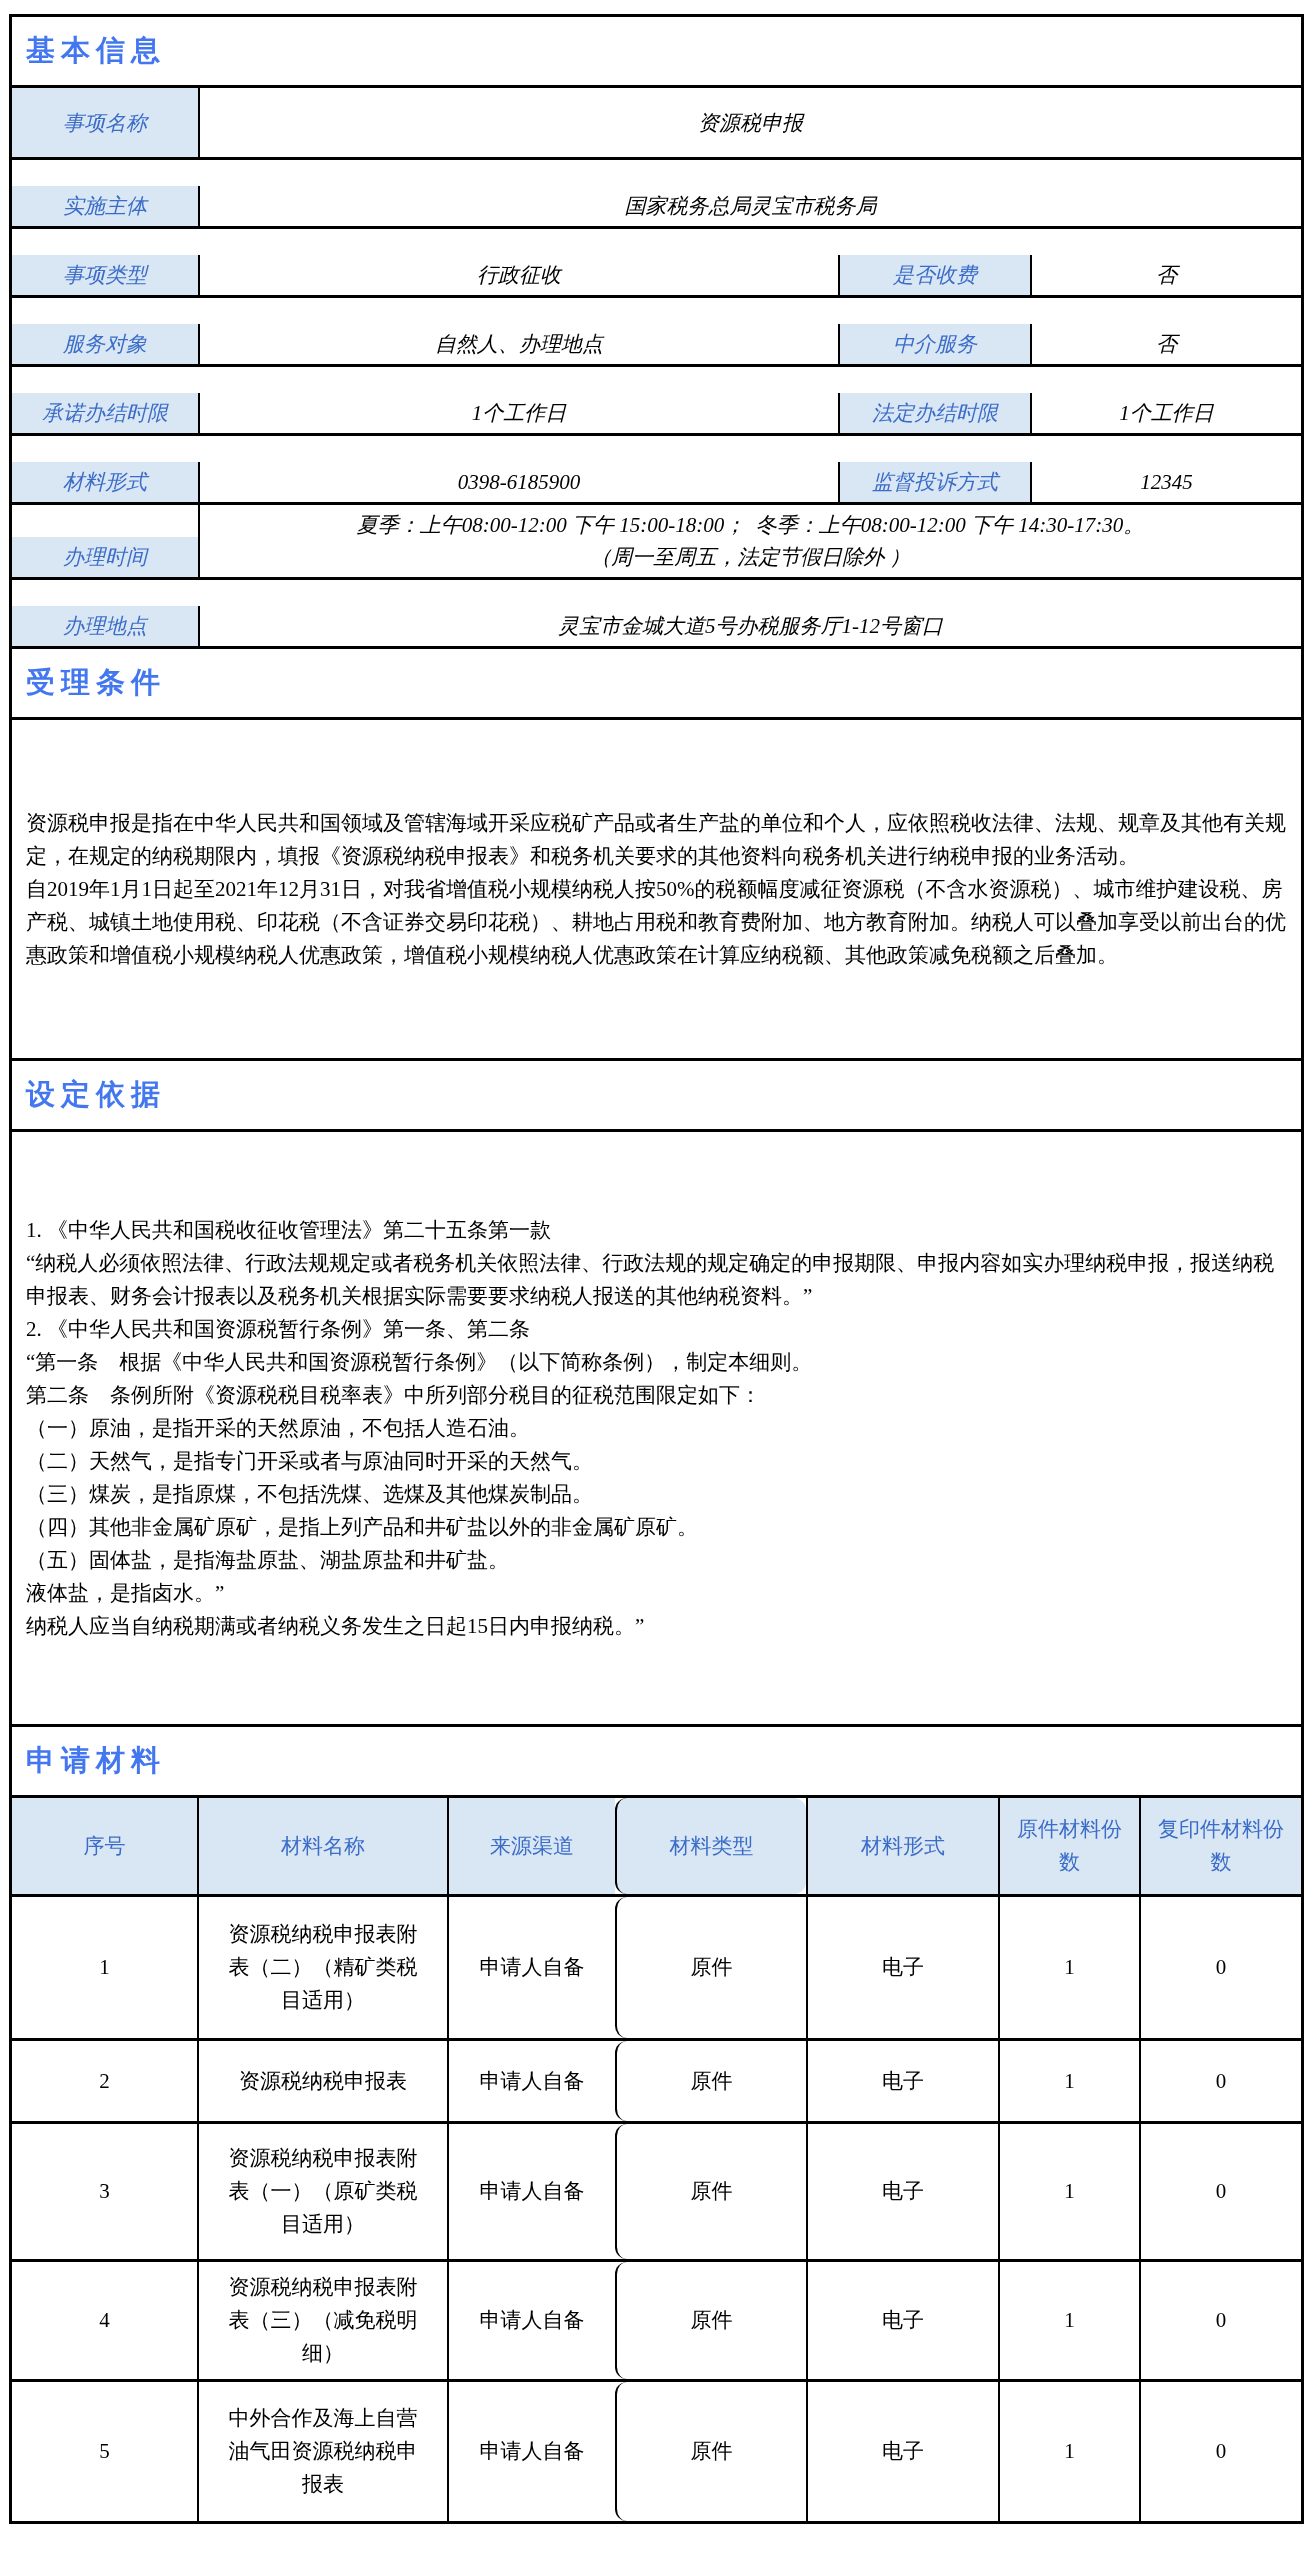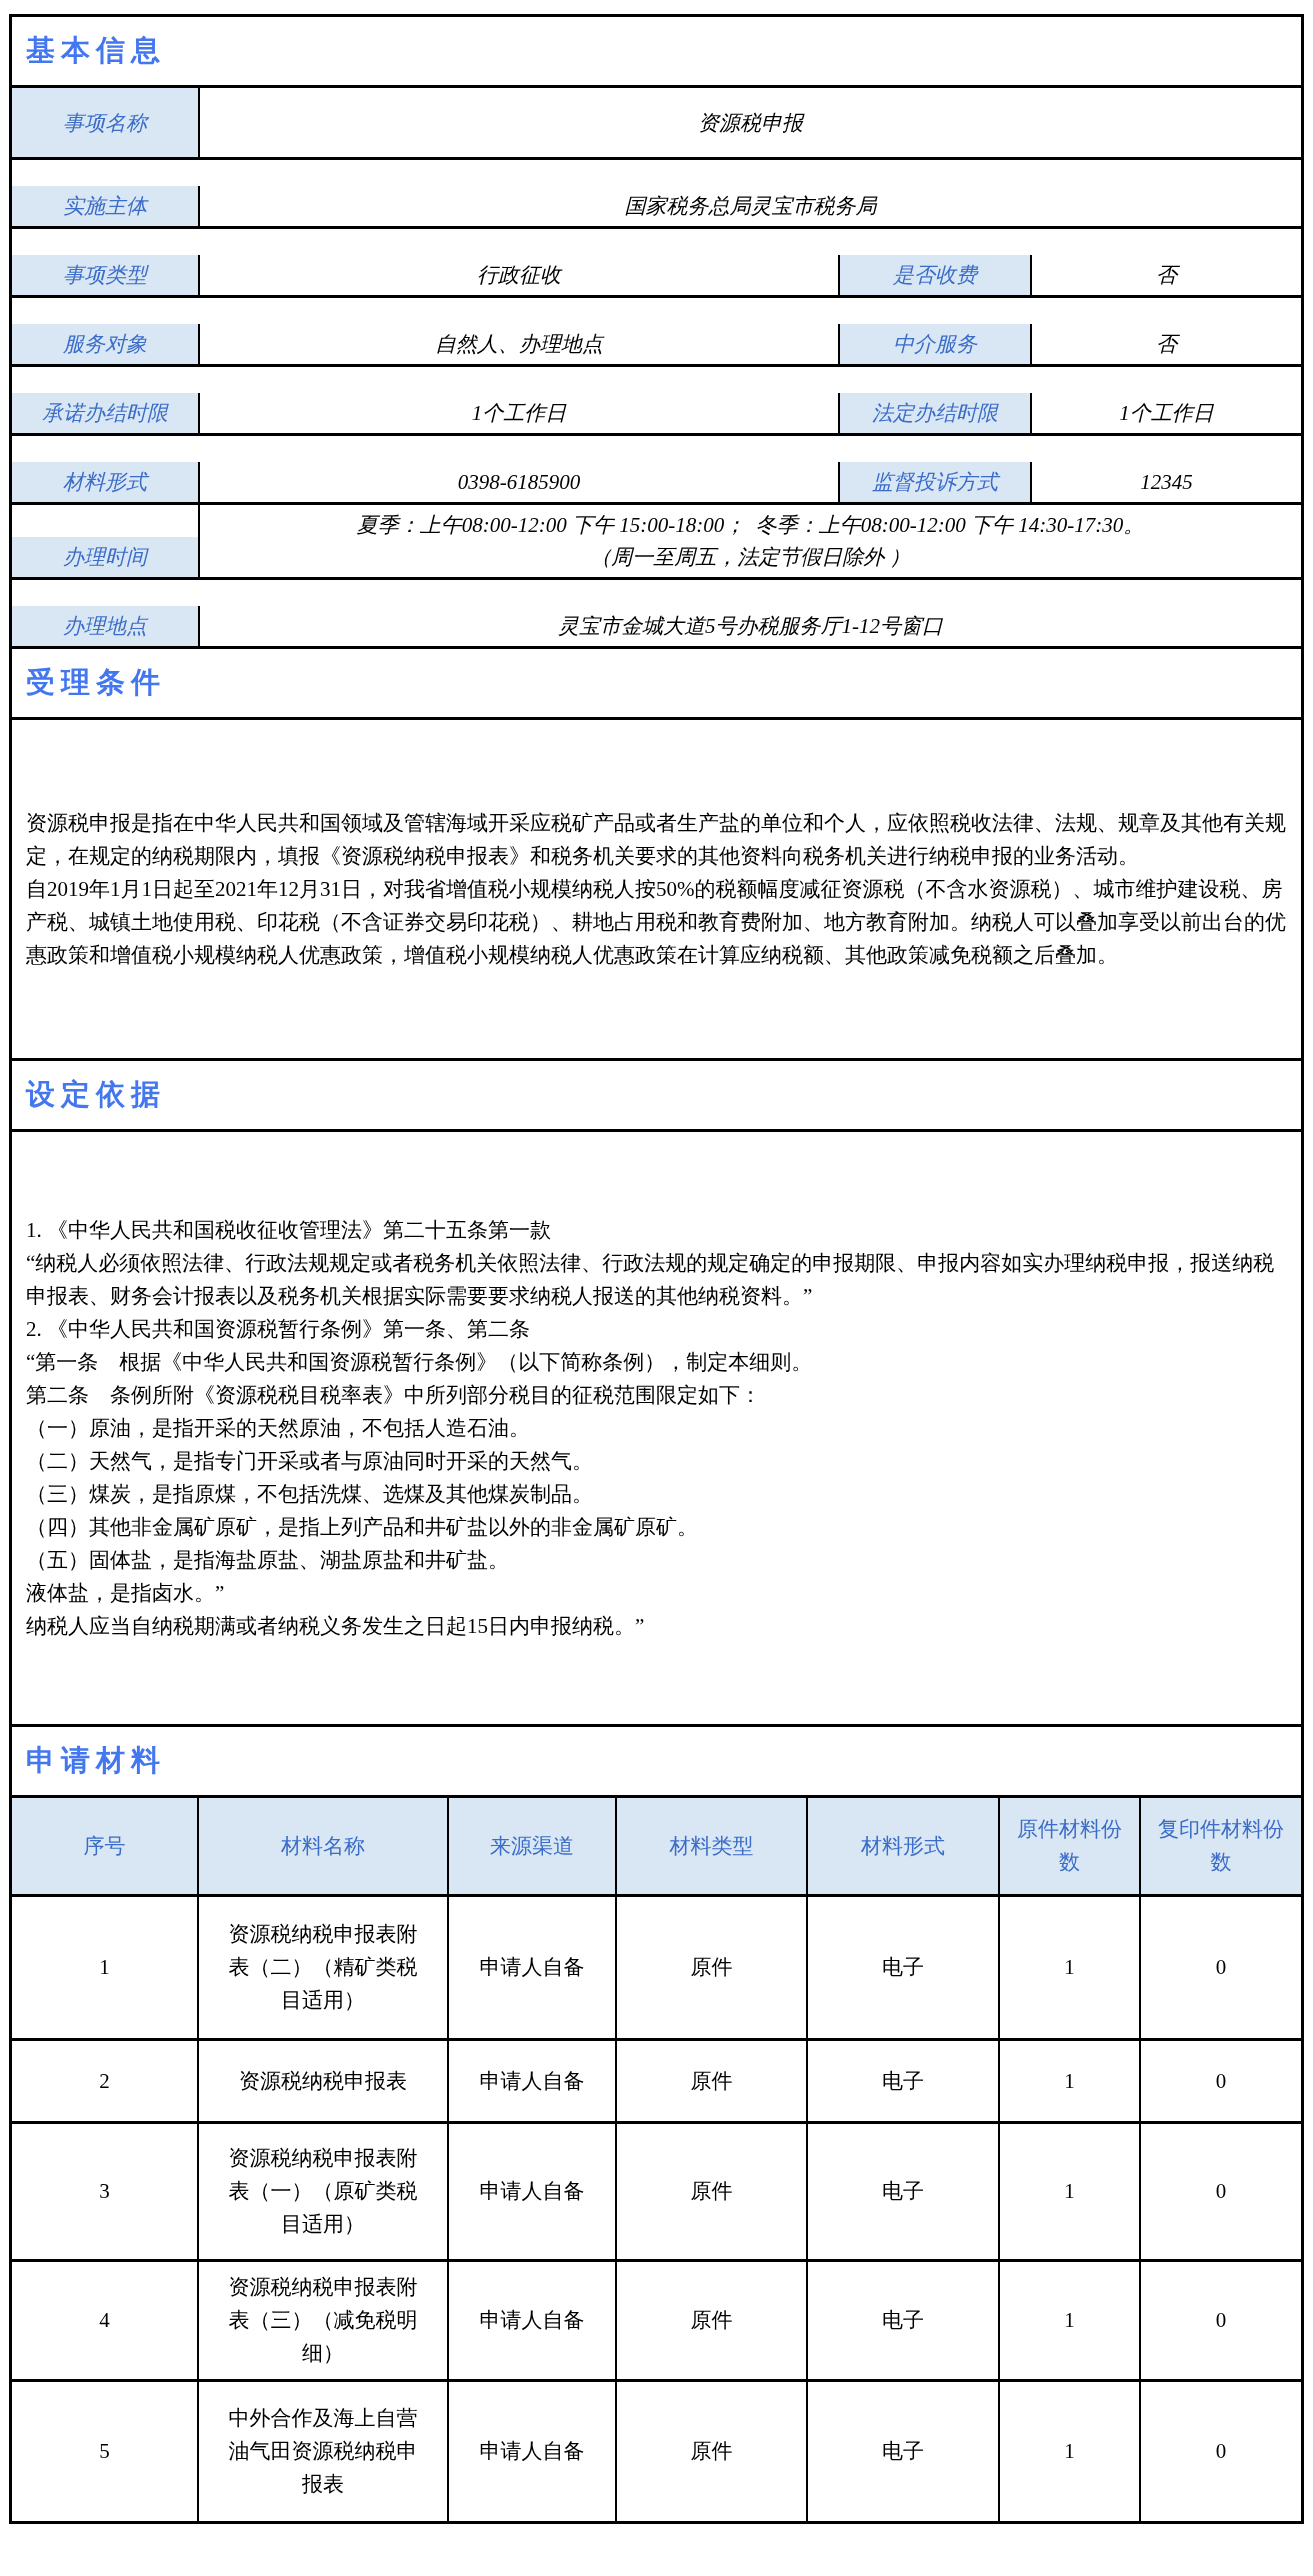--- a/index.html
+++ b/index.html
@@ -71,21 +71,21 @@
     display: flex; align-items: center; justify-content: center;
     text-align: center;
     font-size: 21px; line-height: 33px;
     padding: 4px 6px;
     white-space: pre-wrap;
   }
   .m-cell + .m-cell { border-left: 2px solid #000000; }
   .c0 { width: 185px; flex: none; }
   .c1 { width: 250px; flex: none; padding: 6px 25px; }
   .c2 { width: 168px; flex: none; }
-  .c3 { width: 191px; flex: none; }
+  .c3 { width: 191px; flex: none; border-radius: 12px; }
   .c4 { width: 192px; flex: none; }
   .c5 { width: 141px; flex: none; padding: 4px 10px; }
   .c6 { flex: 1; padding: 4px 10px; }
   .m-header { min-height: 96px; }
   .m-header .m-cell { background: #D9E7F4; color: #3B6CC8; }
   .mr-1 { min-height: 144px; }
   .mr-2 { min-height: 83px;  }
   .mr-3 { min-height: 138px; }
   .mr-4 { min-height: 120px; }
   .mr-5 { min-height: 142px; }

